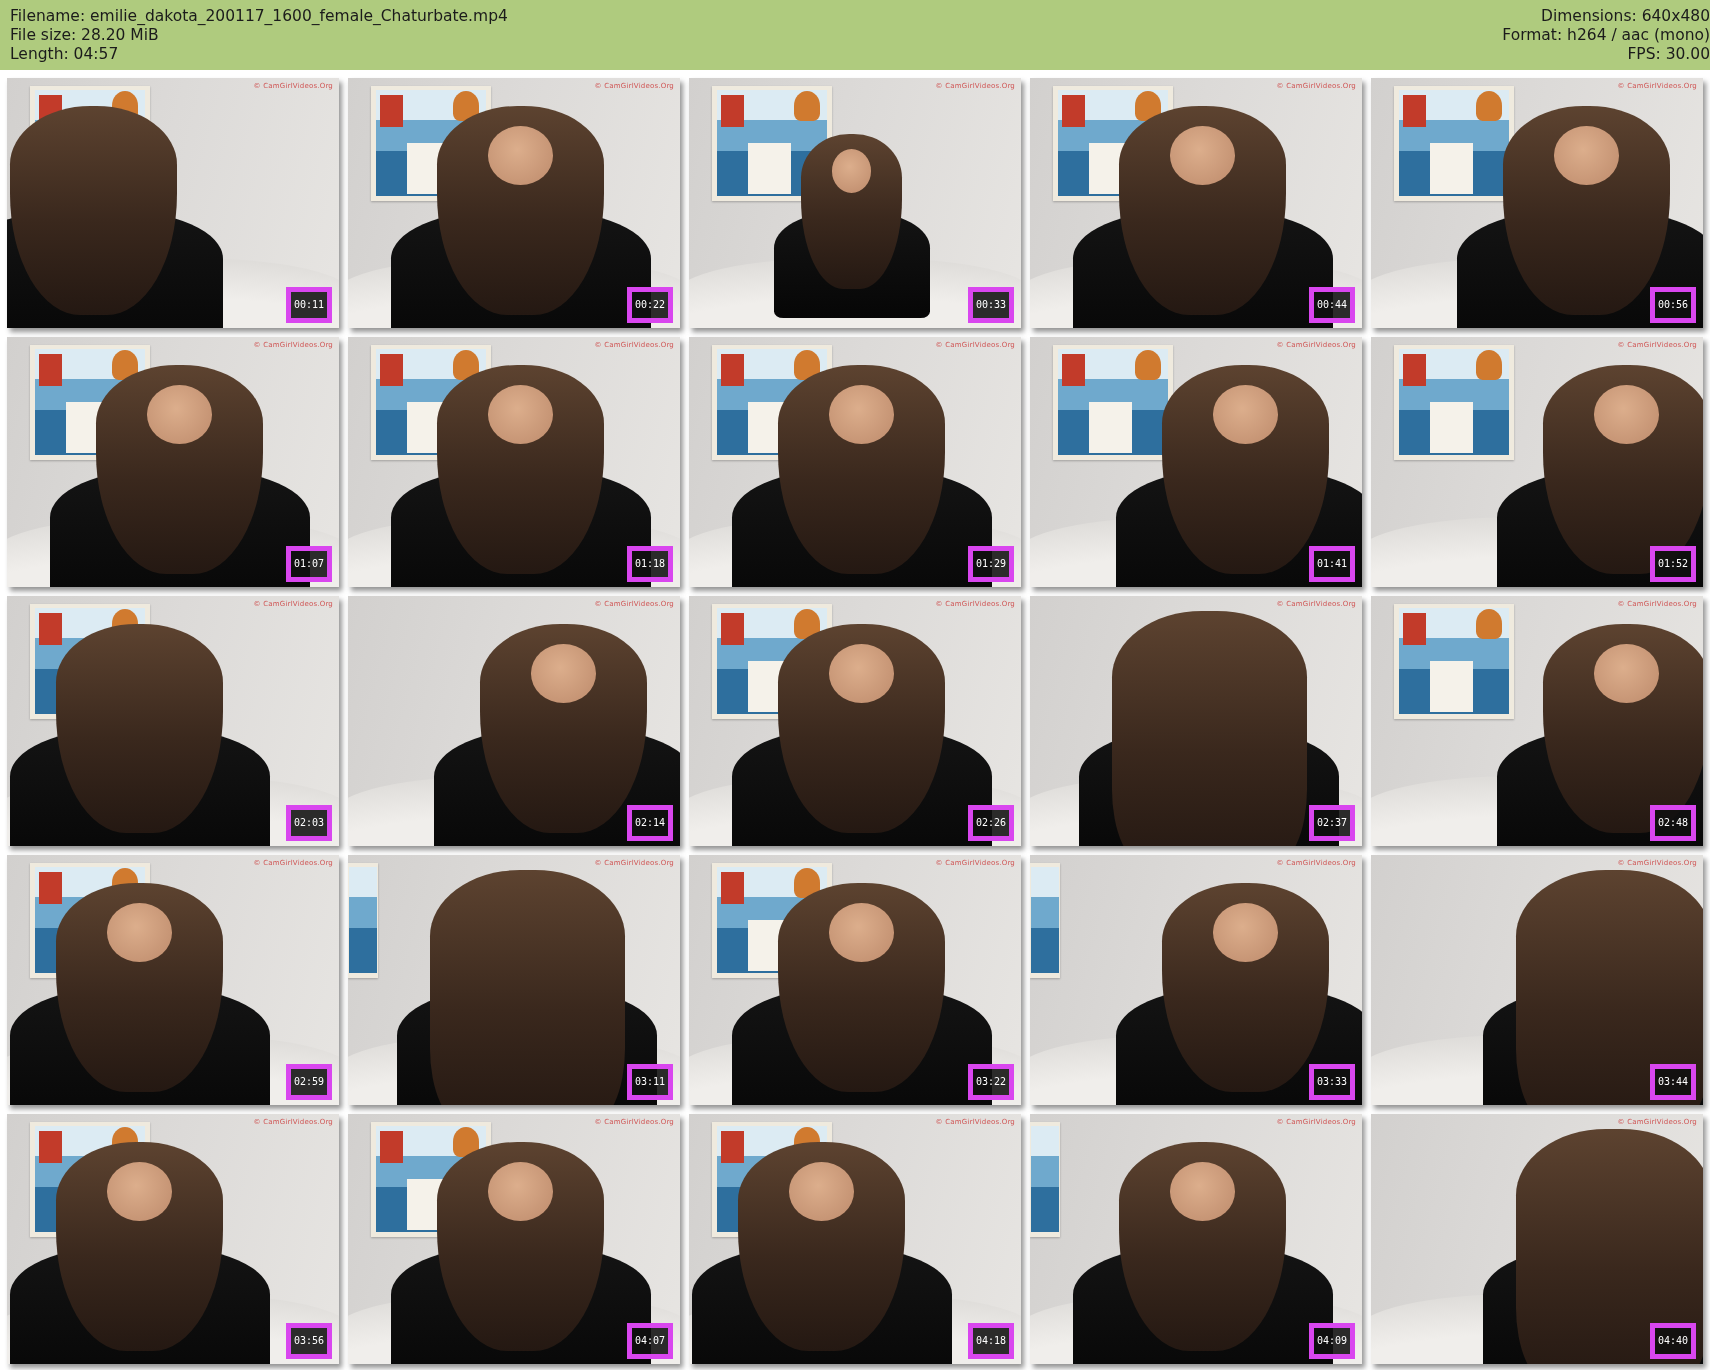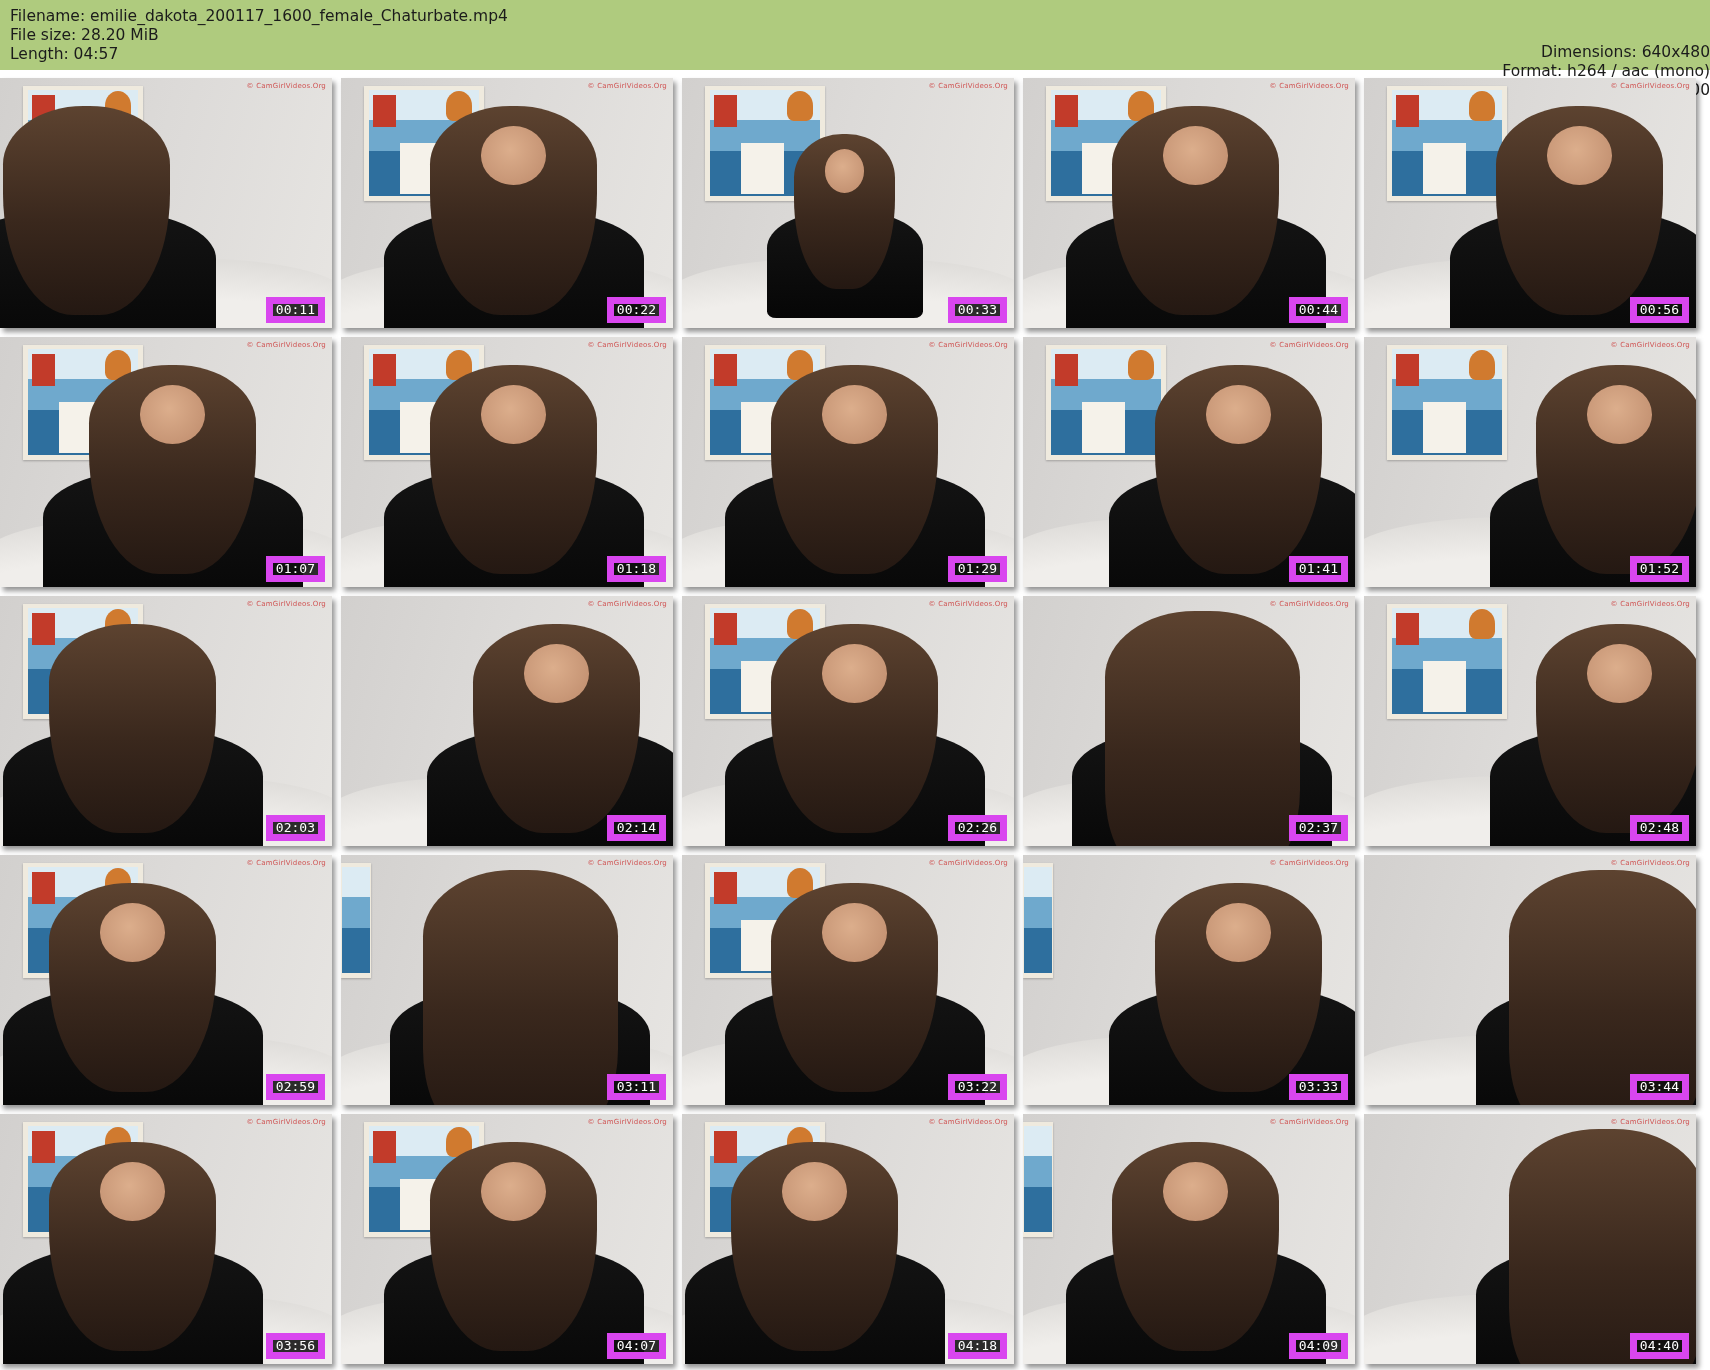--- a/index.html
+++ b/index.html
@@ -10,24 +10,24 @@
   }
   
   .header{
     box-sizing:border-box;width:1710px;height:70px;
     background:#afcb7e;
     display:flex;justify-content:space-between;
     padding:7px 0 0 10px;
     font-size:15.5px;line-height:19px;color:#1b1b1b;
   }
   .header .col{white-space:nowrap;}
-  .header .col.right{text-align:right;margin-top:36px;}
+  .header .col.right{text-align:right;}
   
   .grid{
-    position:absolute;left:0;top:78px;
+    position:absolute;left:7px;top:78px;
     display:grid;grid-template-columns:repeat(5,332px);grid-auto-rows:250px;
     gap:9px;
   }
   .thumb{
     position:relative;width:332px;height:250px;
     box-shadow:3px 4px 5px rgba(0,0,0,.42);
     background:#d8d6d4;
   }
   .scene{position:absolute;inset:0;overflow:hidden;
     background:linear-gradient(105deg,#d2d0ce 0%,#dcdad8 45%,#e7e5e2 100%);}
@@ -65,23 +65,23 @@
   [data-fig="back"] .hair,[data-fig="back-right"] .hair{
     top:-2%;left:8%;width:84%;height:100%;
     border-radius:46% 46% 18% 18% / 26% 26% 30% 30%;}
   [data-fig="wide"] .fig{left:28%;width:42%;height:76%;bottom:4%;}
   
   .watermark{position:absolute;top:4px;right:6px;
     font-size:7px;color:rgba(205,60,60,.85);letter-spacing:.2px;}
   
   .timecode{position:absolute;right:7px;bottom:5px;
     font-family:"DejaVu Sans Mono","Liberation Mono",monospace;
-    font-size:13px;line-height:12px;color:#ffffff;
-    background:rgba(16,16,16,.88);border:7px solid #d946ef;
-    padding:0 3px;}
+    font-size:10px;line-height:12px;color:#ffffff;
+    background:rgba(16,16,16,.88);border:5px solid #d946ef;
+    padding:7px 3px;}
 </style>
 </head>
 <body>
 
 <div class="header">
   <div class="col left">
     <div>Filename: emilie_dakota_200117_1600_female_Chaturbate.mp4</div>
     <div>File size: 28.20 MiB</div>
     <div>Length: 04:57</div>
   </div>

